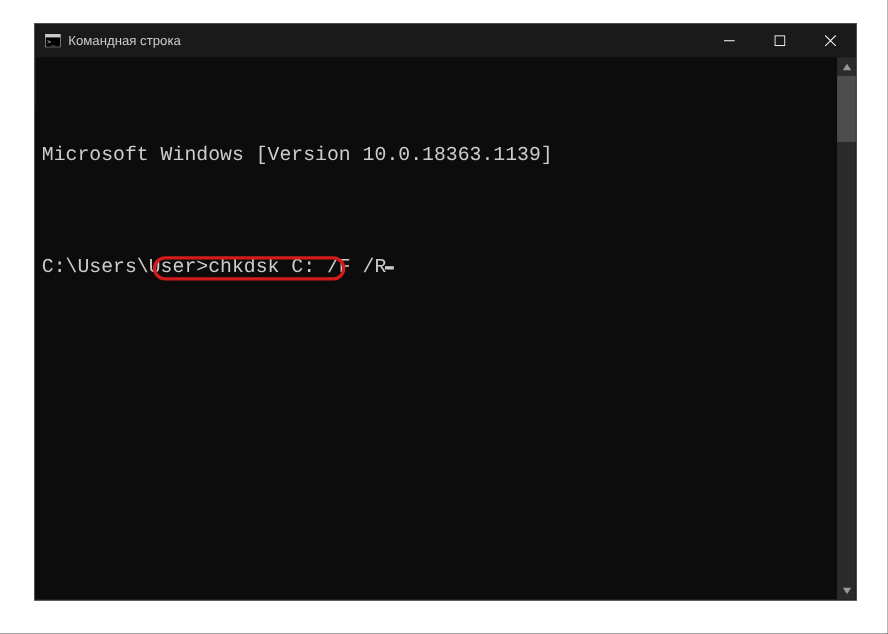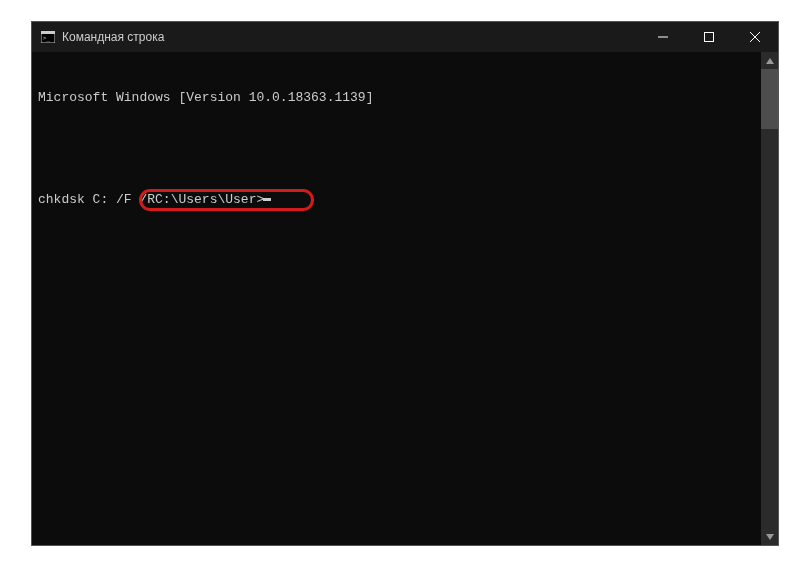--- a/index.html
+++ b/index.html
@@ -17,20 +17,21 @@
     .window {
       position: absolute;
       left: 31px;
       top: 21px;
       width: 748px;
       height: 525px;
       background: #0c0c0c;
       border: 1px solid #555;
       display: flex;
       flex-direction: column;
+      gap: 44px;
     }
     .titlebar {
       height: 30px;
       background: #1a1a1a;
       display: flex;
       align-items: center;
       padding: 0 0 0 8px;
       color: #fff;
       font-family: 'Segoe UI', Tahoma, sans-serif;
       font-size: 12px;
@@ -69,21 +70,21 @@
       height: 10px;
       stroke: #fff;
       stroke-width: 1;
       fill: none;
     }
     .terminal {
       flex: 1;
       background: #0c0c0c;
       color: #ccc;
       padding: 3px 6px;
-      font-size: 13px;
+      font-size: 18px;
       line-height: 17px;
       font-family: Consolas, 'Courier New', monospace;
       white-space: pre;
       position: relative;
       overflow: hidden;
     }
     .terminal-line {
       display: block;
     }
     .prompt-line {
@@ -172,21 +173,21 @@
             <line x1="10" y1="0" x2="0" y2="10"></line>
           </svg>
       </div>
     </div>
   </div>
 
   <div class="terminal">
     <span class="terminal-line">Microsoft Windows [Version 10.0.18363.1139]</span>
     <span class="terminal-line"> </span>
     <div class="prompt-line">
-      <span>chkdsk C: /F /R</span><span>C:\Users\User&gt;</span><span class="cursor"></span>
+      <span>C:\Users\User&gt;</span><span>chkdsk C: /F /R</span><span class="cursor"></span>
       <div class="command-highlight"></div>
     </div>
   </div>
 
   <div class="scrollbar">
     <div class="scrollbar-arrow up">
       <svg viewBox="0 0 8 6">
           <path d="M4 0 L8 6 L0 6 Z"></path>
         </svg>
     </div>

